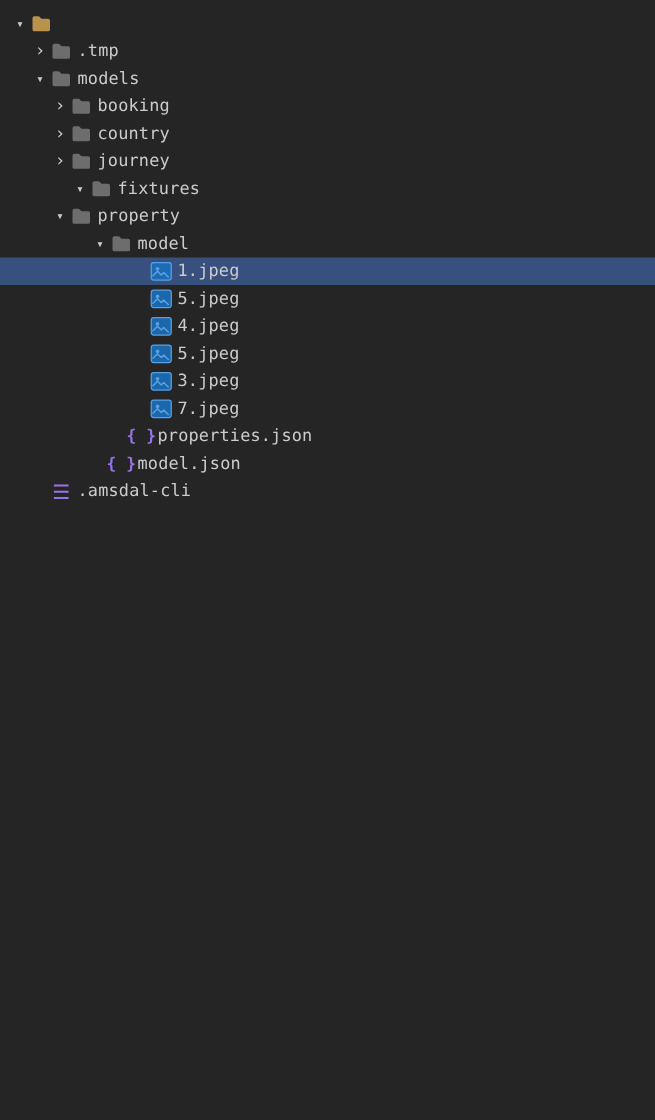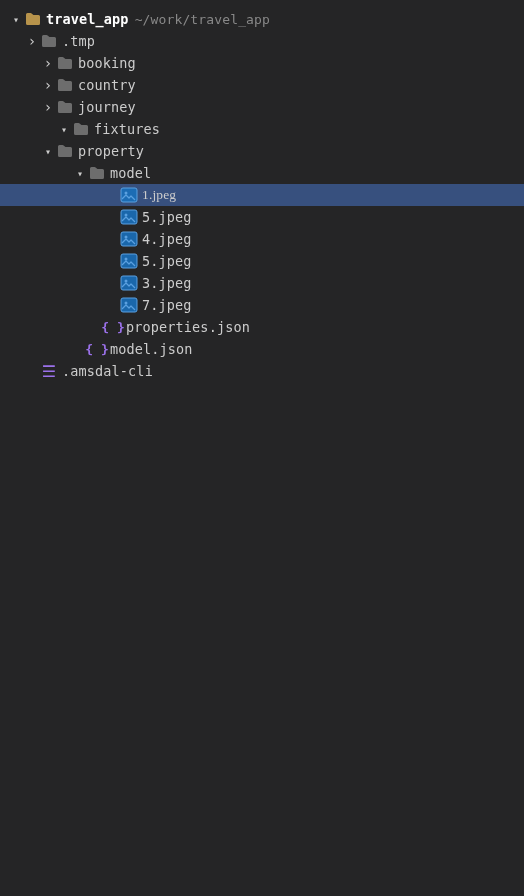--- a/index.html
+++ b/index.html
@@ -27,21 +27,20 @@
       display: flex;
       align-items: center;
       height: 22px;
       padding: 0 8px;
       cursor: pointer;
       white-space: nowrap;
     }
 
     .tree-item.active {
       background-color: #37507e;
-      font-family: Liberation Serif, serif;
     }
 
     .tree-item .indent {
       display: inline-block;
       flex-shrink: 0;
     }
 
     .chevron {
       display: inline-flex;
       align-items: center;
@@ -150,36 +149,43 @@
 
   <div class="tree-item">
     <span class="indent" style="width: 0px;"></span>
     <span class="chevron open"></span>
 
     <span class="folder-icon">
       <svg viewBox="0 0 16 16" fill="none">
         <path d="M1 3.5A1.5 1.5 0 012.5 2h3.086a1.5 1.5 0 011.06.44l.915.914A1.5 1.5 0 008.62 4H13.5A1.5 1.5 0 0115 5.5v7A1.5 1.5 0 0113.5 14h-11A1.5 1.5 0 011 12.5v-9z" fill="#c8a050" opacity="0.9"></path>
       </svg>
     </span>
-    <span class="item-label">
-      <span class="root-label">travel_app</span><span class="path-label">~/work/travel_app</span>
-    </span>
   </div>
 
   <div class="tree-item">
     <span class="indent" style="width: 16px;"></span>
     <span class="chevron closed"></span>
     <span class="folder-icon">
       <svg viewBox="0 0 16 16" fill="none">
         <path d="M1 3.5A1.5 1.5 0 012.5 2h3.086a1.5 1.5 0 011.06.44l.915.914A1.5 1.5 0 008.62 4H13.5A1.5 1.5 0 0115 5.5v7A1.5 1.5 0 0113.5 14h-11A1.5 1.5 0 011 12.5v-9z" fill="#7a7a7a" opacity="0.85"></path>
       </svg>
     </span>
     <span class="item-label">.tmp</span>
   </div>
 
+  <div class="tree-item">
+    <span class="indent" style="width: 16px;"></span>
+    <span class="chevron open"></span>
+    <span class="folder-icon">
+      <svg viewBox="0 0 16 16" fill="none">
+        <path d="M1 3.5A1.5 1.5 0 012.5 2h3.086a1.5 1.5 0 011.06.44l.915.914A1.5 1.5 0 008.62 4H13.5A1.5 1.5 0 0115 5.5v7A1.5 1.5 0 0113.5 14h-11A1.5 1.5 0 011 12.5v-9z" fill="#7a7a7a" opacity="0.85"></path>
+      </svg>
+    </span>
+    <span class="item-label">models</span>
+  </div>
 
   <div class="tree-item">
     <span class="indent" style="width: 32px;"></span>
     <span class="chevron closed"></span>
     <span class="folder-icon">
       <svg viewBox="0 0 16 16" fill="none">
         <path d="M1 3.5A1.5 1.5 0 012.5 2h3.086a1.5 1.5 0 011.06.44l.915.914A1.5 1.5 0 008.62 4H13.5A1.5 1.5 0 0115 5.5v7A1.5 1.5 0 0113.5 14h-11A1.5 1.5 0 011 12.5v-9z" fill="#7a7a7a" opacity="0.85"></path>
       </svg>
     </span>
     <span class="item-label">booking</span>

